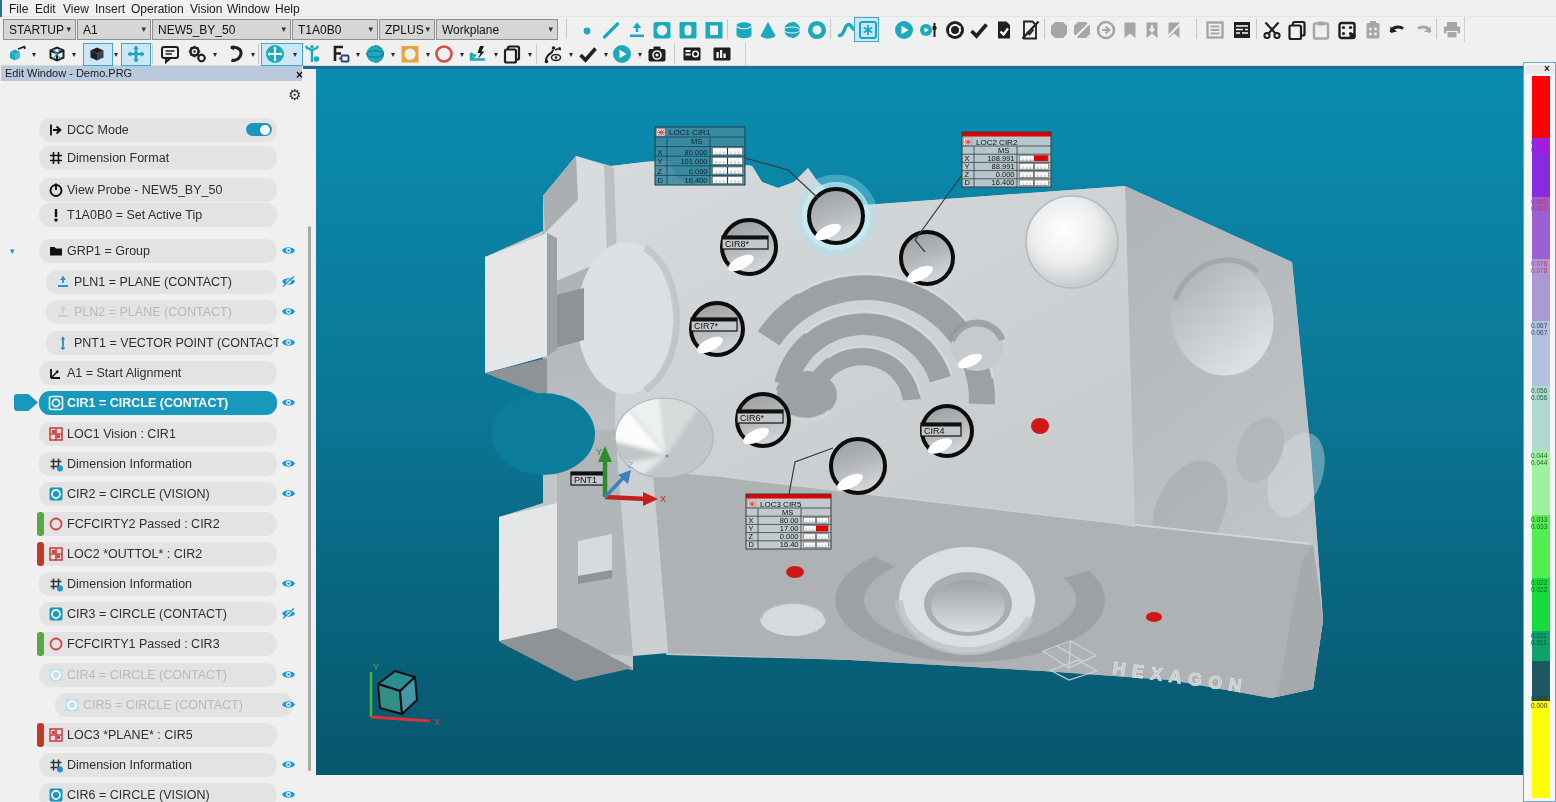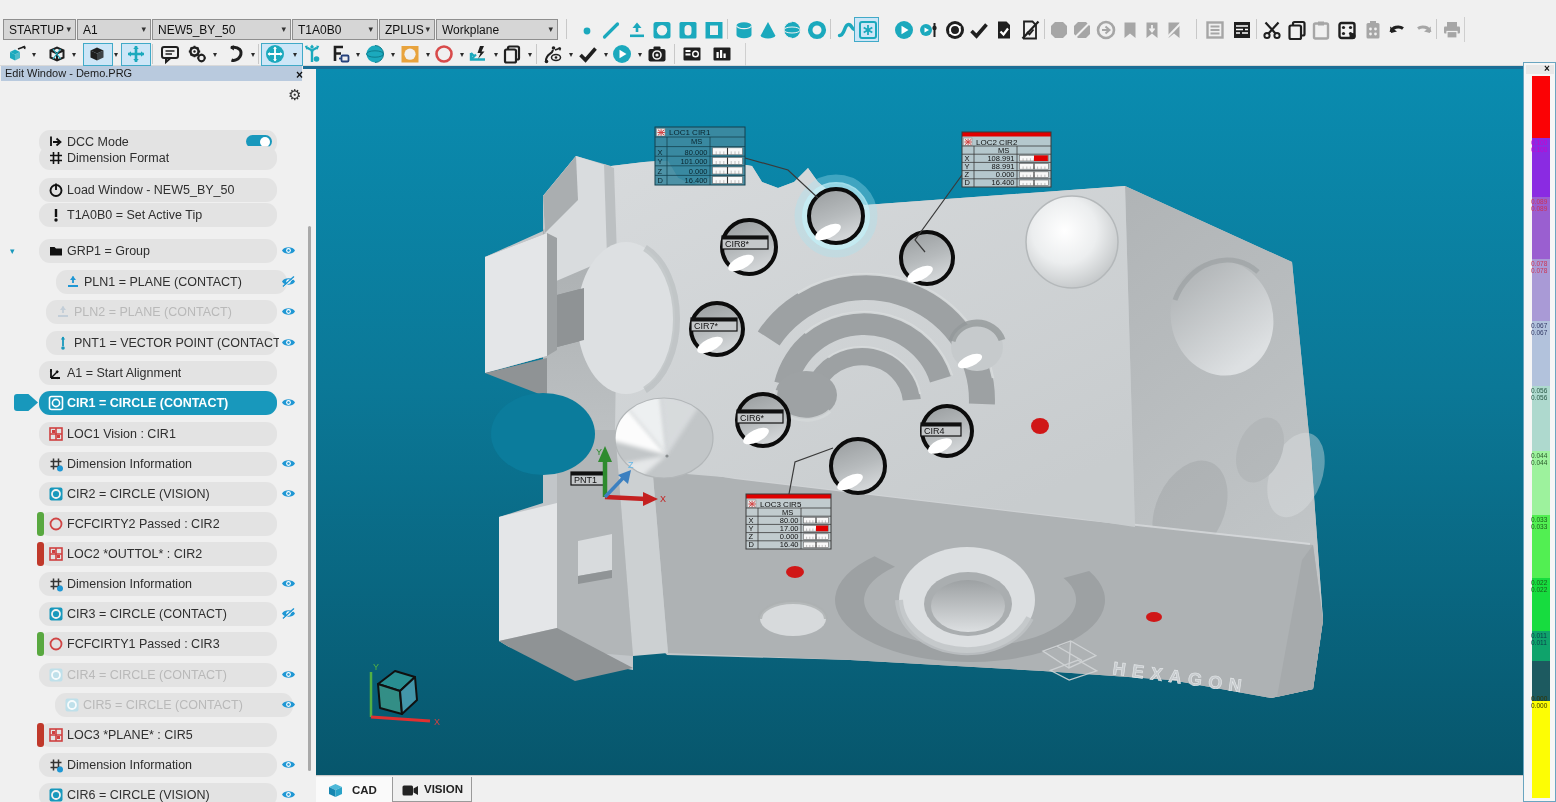--- a/index.html
+++ b/index.html
@@ -41,20 +41,31 @@
 #tabvis { position:absolute; left:76px; top:1px; width:80px; height:25px; background:#f0f0f0; border:1px solid #9a9a9a; border-top:none; font-size:11.5px; font-weight:bold; color:#222; }
 
 
 #cbar { position:absolute; left:1523px; top:62px; width:33px; height:740px; background:#f6f6f6; border:1px solid #6aa5c0; }
 #cbar .seg { position:absolute; left:8px; width:18px; }
 #cbar .lb { position:absolute; left:7px; width:24px; font-size:6.5px; color:#7c1fa0; line-height:6.5px; }
 </style>
 </head>
 <body>
 <div id="app">
+  <div id="menubar">
+    <div id="menuedge"></div>
+    <span style="left:9px">File</span>
+      <span style="left:35px">Edit</span>
+      <span style="left:63px">View</span>
+      <span style="left:95px">Insert</span>
+      <span style="left:131px">Operation</span>
+      <span style="left:190px">Vision</span>
+      <span style="left:227px">Window</span>
+      <span style="left:275px">Help</span>
+  </div>
   <div id="tb1">
       <div class="dd" style="left:3px;width:73px">STARTUP<span class="chev">▾</span></div>
       <div class="dd" style="left:77px;width:74px">A1<span class="chev">▾</span></div>
       <div class="dd" style="left:152px;width:139px">NEW5_BY_50<span class="chev">▾</span></div>
       <div class="dd" style="left:292px;width:86px">T1A0B0<span class="chev">▾</span></div>
       <div class="dd" style="left:379px;width:56px">ZPLUS<span class="chev">▾</span></div>
       <div class="dd" style="left:436px;width:122px">Workplane<span class="chev">▾</span></div>
       <div class="tsep" style="left:566px"></div>
       <div class="ico" style="left:576px;top:2px"><svg width="22" height="22" viewBox="0 0 22 22" xmlns="http://www.w3.org/2000/svg">
           <circle cx="11" cy="12" r="3.4" fill="#1ba9bd"></circle>
@@ -338,63 +349,63 @@
           <rect x="9" y="7" width="2.2" height="8" fill="#fff"></rect>
           <rect x="12.5" y="10.5" width="2.2" height="4.5" fill="#fff"></rect>
         </svg></div>
       <div style="position:absolute;left:745px;top:0;width:1px;height:23px;background:#cfcfcf"></div>
     </div>
     <div id="lpanel">
     <div class="tbar">Edit Window - Demo.PRG</div>
     <div class="closex">×</div>
     <div class="gear">⚙</div>
     <div id="items">
-        <div class="item" style="left:39px;top:64px;width:238px">
+        <div class="item" style="left:39px;top:52px;width:238px">
           <span class="iw"><svg width="16" height="16" viewBox="0 0 16 16" xmlns="http://www.w3.org/2000/svg">
               <path d="M3 2.5 V13.5" stroke="#111" stroke-width="1.8"></path>
               <path d="M5 8 H11 M8.5 4.5 L12.5 8 L8.5 11.5" fill="none" stroke="#111" stroke-width="1.8"></path>
             </svg></span>
           <span class="lab">DCC Mode</span>
           <span style="position:absolute;right:5px;top:5px;width:26px;height:13px;background:#1898bc;border-radius:7px">
             <span style="position:absolute;right:2px;top:2px;width:10px;height:10px;background:#fff;border-radius:5px"></span>
           </span>
         </div>
         <div class="item" style="left:39px;top:80px;width:238px">
           <span class="iw"><svg width="16" height="16" viewBox="0 0 16 16" xmlns="http://www.w3.org/2000/svg">
               <path d="M5.5 2 V14 M10.5 2 V14 M2 5.5 H14 M2 10.5 H14" stroke="#111" stroke-width="1.6"></path>
             </svg></span>
           <span class="lab">Dimension Format</span>
         </div>
         <div class="item" style="left:39px;top:112px;width:238px">
           <span class="iw"><svg width="16" height="16" viewBox="0 0 16 16" xmlns="http://www.w3.org/2000/svg">
               <circle cx="8" cy="8.5" r="5.5" fill="none" stroke="#111" stroke-width="1.9"></circle>
               <path d="M8 1.5 V8" stroke="#111" stroke-width="1.9"></path>
             </svg></span>
-          <span class="lab">Load Window - NEW5_BY_50</span>
+          <span class="lab">View Probe - NEW5_BY_50</span>
         </div>
         <div class="item" style="left:39px;top:137px;width:238px">
           <span class="iw"><svg width="16" height="16" viewBox="0 0 16 16" xmlns="http://www.w3.org/2000/svg">
               <path d="M8 2 V10" stroke="#111" stroke-width="2.4"></path>
               <circle cx="8" cy="13" r="1.7" fill="#111"></circle>
             </svg></span>
           <span class="lab">T1A0B0 = Set Active Tip</span>
         </div>
         <div class="item" style="left:39px;top:173px;width:238px">
           <span class="iw"><svg width="16" height="16" viewBox="0 0 16 16" xmlns="http://www.w3.org/2000/svg">
               <path d="M2 4 H6.5 L8 5.5 H14 V12.5 H2 Z" fill="#111"></path>
             </svg></span>
           <span class="lab">GRP1 = Group</span>
         </div>
         <div class="grp-arrow" style="top:180px">▾</div>
         <div class="eye" style="top:177px"><svg width="15" height="15" viewBox="0 0 15 15" xmlns="http://www.w3.org/2000/svg">
             <path d="M1 7.5 C3.4 3.2 11.6 3.2 14 7.5 C11.6 11.8 3.4 11.8 1 7.5 Z" fill="#1f97d4"></path>
             <circle cx="7.5" cy="7.5" r="2.4" fill="#fff"></circle>
             <circle cx="7.5" cy="7.5" r="1.2" fill="#1f97d4"></circle>
           </svg></div>
-        <div class="item" style="left:56px;top:204px;width:231px">
+        <div class="item" style="left:46px;top:204px;width:231px">
           <span class="iw"><svg width="16" height="16" viewBox="0 0 16 16" xmlns="http://www.w3.org/2000/svg">
               <path d="M8 2.5 V9" stroke="#1f97d4" stroke-width="1.8"></path>
               <path d="M5 6 L8 2 L11 6 Z" fill="#1f97d4"></path>
               <rect x="3" y="11" width="10" height="2" fill="#1f97d4"></rect>
             </svg></span>
           <span class="lab">PLN1 = PLANE (CONTACT)</span>
         </div>
         <div class="eye" style="top:208px"><svg width="15" height="15" viewBox="0 0 15 15" xmlns="http://www.w3.org/2000/svg">
             <path d="M1 7.5 C3.4 3.2 11.6 3.2 14 7.5 C11.6 11.8 3.4 11.8 1 7.5 Z" fill="#1f97d4"></path>
             <circle cx="7.5" cy="7.5" r="2.2" fill="#fff"></circle>
@@ -935,37 +946,20 @@
         <text x="373" y="670" font-size="9" fill="#52b043" font-family="Liberation Sans, sans-serif">Y</text>
         <text x="434" y="725" font-size="9" fill="#d84040" font-family="Liberation Sans, sans-serif">X</text>
         <g stroke="#101010" stroke-width="2" stroke-linejoin="round">
           <path d="M378 684 L395 671 L415 677 L400 691 Z" fill="#2e9797" fill-opacity="0.85"></path>
           <path d="M378 684 L400 691 L402 714 L380 708 Z" fill="#3e9b8b" fill-opacity="0.8"></path>
           <path d="M400 691 L415 677 L417 700 L402 714 Z" fill="#57aabc" fill-opacity="0.75"></path>
         </g>
       </g>
     </svg>
 
-  <div id="tabbar">
-    <div id="tabcad">
-        <svg width="17" height="17" viewBox="0 0 17 17" style="position:absolute;left:11px;top:5px" xmlns="http://www.w3.org/2000/svg">
-          <path d="M2 5 L8.5 2 L15 5 L8.5 8 Z" fill="#4db8d8"></path>
-          <path d="M2 5 V12 L8.5 15 V8 Z" fill="#1786b0"></path>
-          <path d="M15 5 V12 L8.5 15 V8 Z" fill="#2aa3c8"></path>
-        </svg>
-        <span style="position:absolute;left:36px;top:7px">CAD</span>
-      </div>
-    <div id="tabvis">
-        <svg width="17" height="13" viewBox="0 0 17 13" style="position:absolute;left:9px;top:7px" xmlns="http://www.w3.org/2000/svg">
-          <rect x="0.5" y="1.5" width="10.5" height="10" rx="1.5" fill="#222"></rect>
-          <path d="M11.5 4.5 L16 2 V11 L11.5 8.5 Z" fill="#222"></path>
-        </svg>
-        <span style="position:absolute;left:31px;top:6px">VISION</span>
-      </div>
-  </div>
   <div id="cbar">
       <div style="position:absolute;left:2px;top:2px;width:28px;height:9px;background:#e8e8e8"></div>
       <div style="position:absolute;left:20px;top:0px;font-size:10px;font-weight:bold;color:#111">×</div>
       <div class="seg" style="top:13px;height:62px;background:#fb0205"></div>
       <div class="seg" style="top:75px;height:59px;background:#8a2be2"></div>
       <div class="seg" style="top:134px;height:62px;background:#9a5fd0"></div>
       <div class="seg" style="top:196px;height:62px;background:#a99ad6"></div>
       <div class="seg" style="top:258px;height:65px;background:#b2c2dc"></div>
       <div class="seg" style="top:323px;height:65px;background:#aed9ce"></div>
       <div class="seg" style="top:388px;height:64px;background:#9df29d"></div>

